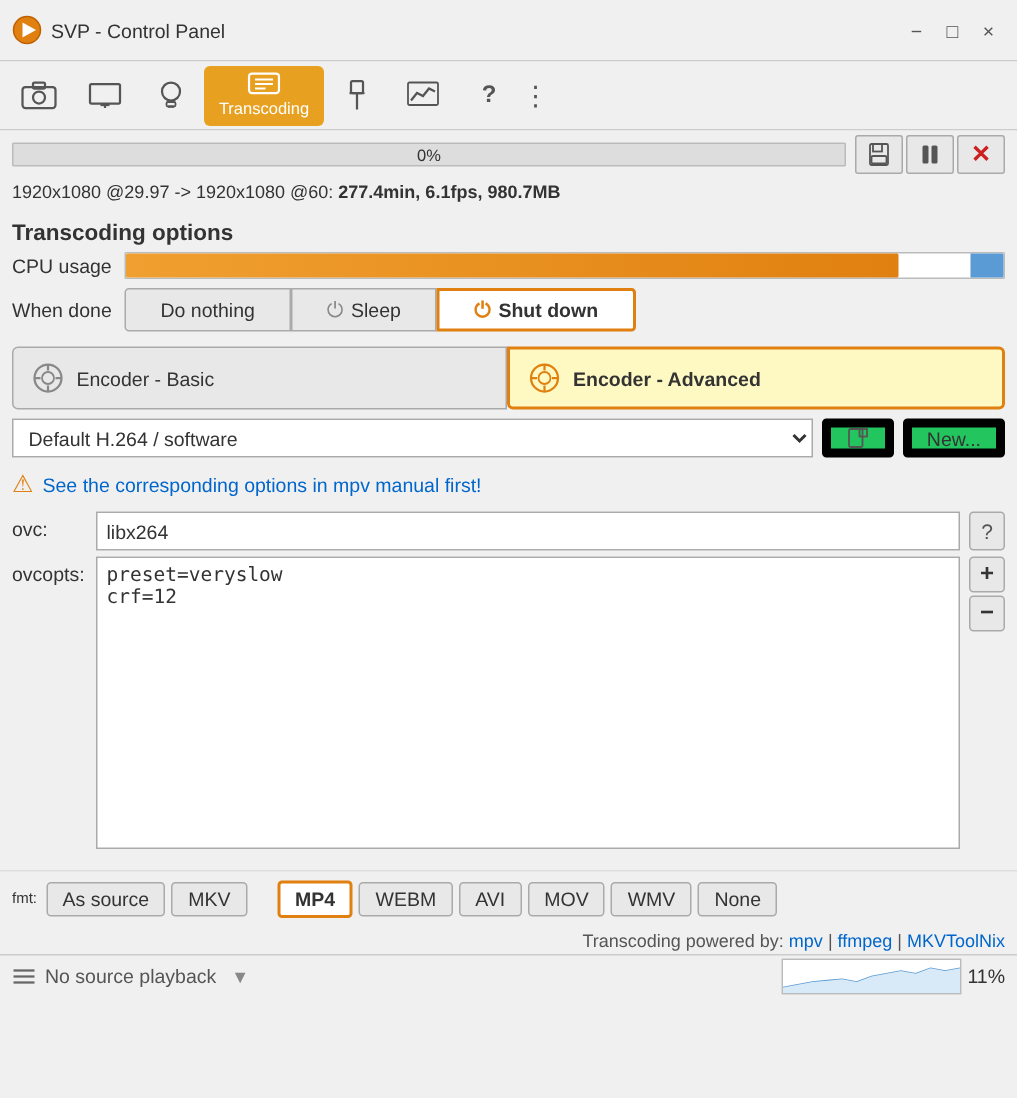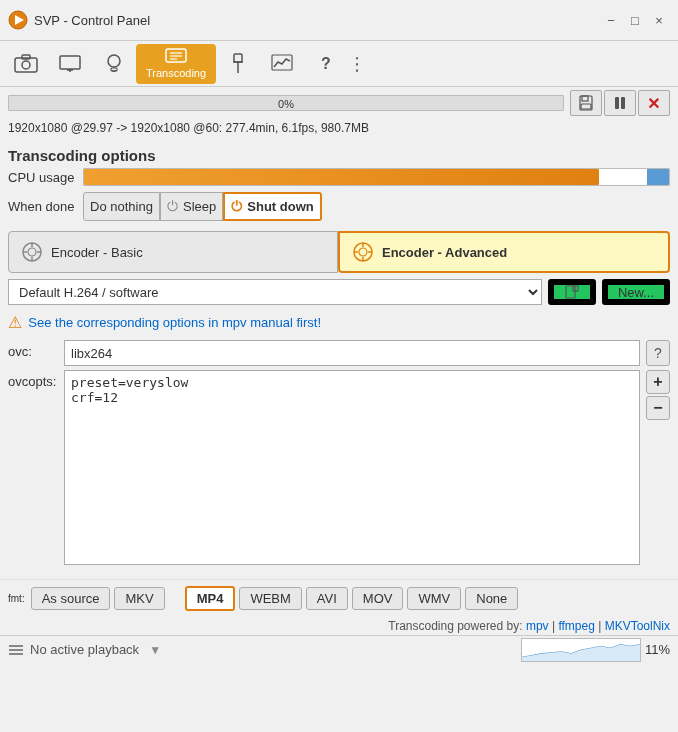--- a/index.html
+++ b/index.html
@@ -137,21 +137,21 @@
       color: #555;
       border-radius: 2px;
     }
 
     
     .info-line {
       padding: 2px 8px 6px;
       font-size: 12px;
       color: #333;
     }
-    .info-line span.highlight { font-weight: normal; }
+    .info-line span.highlight { font-weight: bold; }
 
     
     .main-content {
       padding: 0 8px 6px;
       background: #f0f0f0;
     }
 
     .section-title {
       font-size: 15px;
       font-weight: bold;
@@ -206,21 +206,21 @@
       font-size: 13px;
       color: #333;
       width: 75px;
       flex-shrink: 0;
     }
     .when-done-btns {
       display: flex;
       gap: 0;
     }
     .when-done-btn {
-      padding: 4px 6px;
+      padding: 4px 23px;
       border: 1px solid #aaa;
       background: #e8e8e8;
       cursor: pointer;
       font-size: 13px;
       color: #333;
       border-radius: 0;
       display: flex;
       align-items: center;
       gap: 5px;
     }
@@ -697,21 +697,21 @@
   <a href="#">MKVToolNix</a>
 </div>
 
 <div class="status-bar">
   <div class="status-left">
     <svg width="16" height="14" viewBox="0 0 16 14">
       <line x1="1" y1="3" x2="15" y2="3" stroke="#666" stroke-width="1.5"></line>
       <line x1="1" y1="7" x2="15" y2="7" stroke="#666" stroke-width="1.5"></line>
       <line x1="1" y1="11" x2="15" y2="11" stroke="#666" stroke-width="1.5"></line>
     </svg>
-    <span class="status-text">No active playback</span>
+    <span class="status-text">No source playback</span>
     <span class="status-dropdown">▼</span>
   </div>
 
   <svg class="status-chart" viewBox="0 0 120 24" preserveAspectRatio="none">
     <rect width="120" height="24" fill="#fff"></rect>
     <polyline points="0,20 10,18 20,16 30,15 40,14 50,16 60,12 70,10 80,8 90,10 100,6 110,8 120,6" fill="none" stroke="#5b9bd5" stroke-width="1.2"></polyline>
     <polyline points="0,20 10,18 20,16 30,15 40,14 50,16 60,12 70,10 80,8 90,10 100,6 110,8 120,6 120,24 0,24" fill="#d8eaf8" stroke="none"></polyline>
   </svg>
   <span class="status-percent">11%</span>
 </div>

